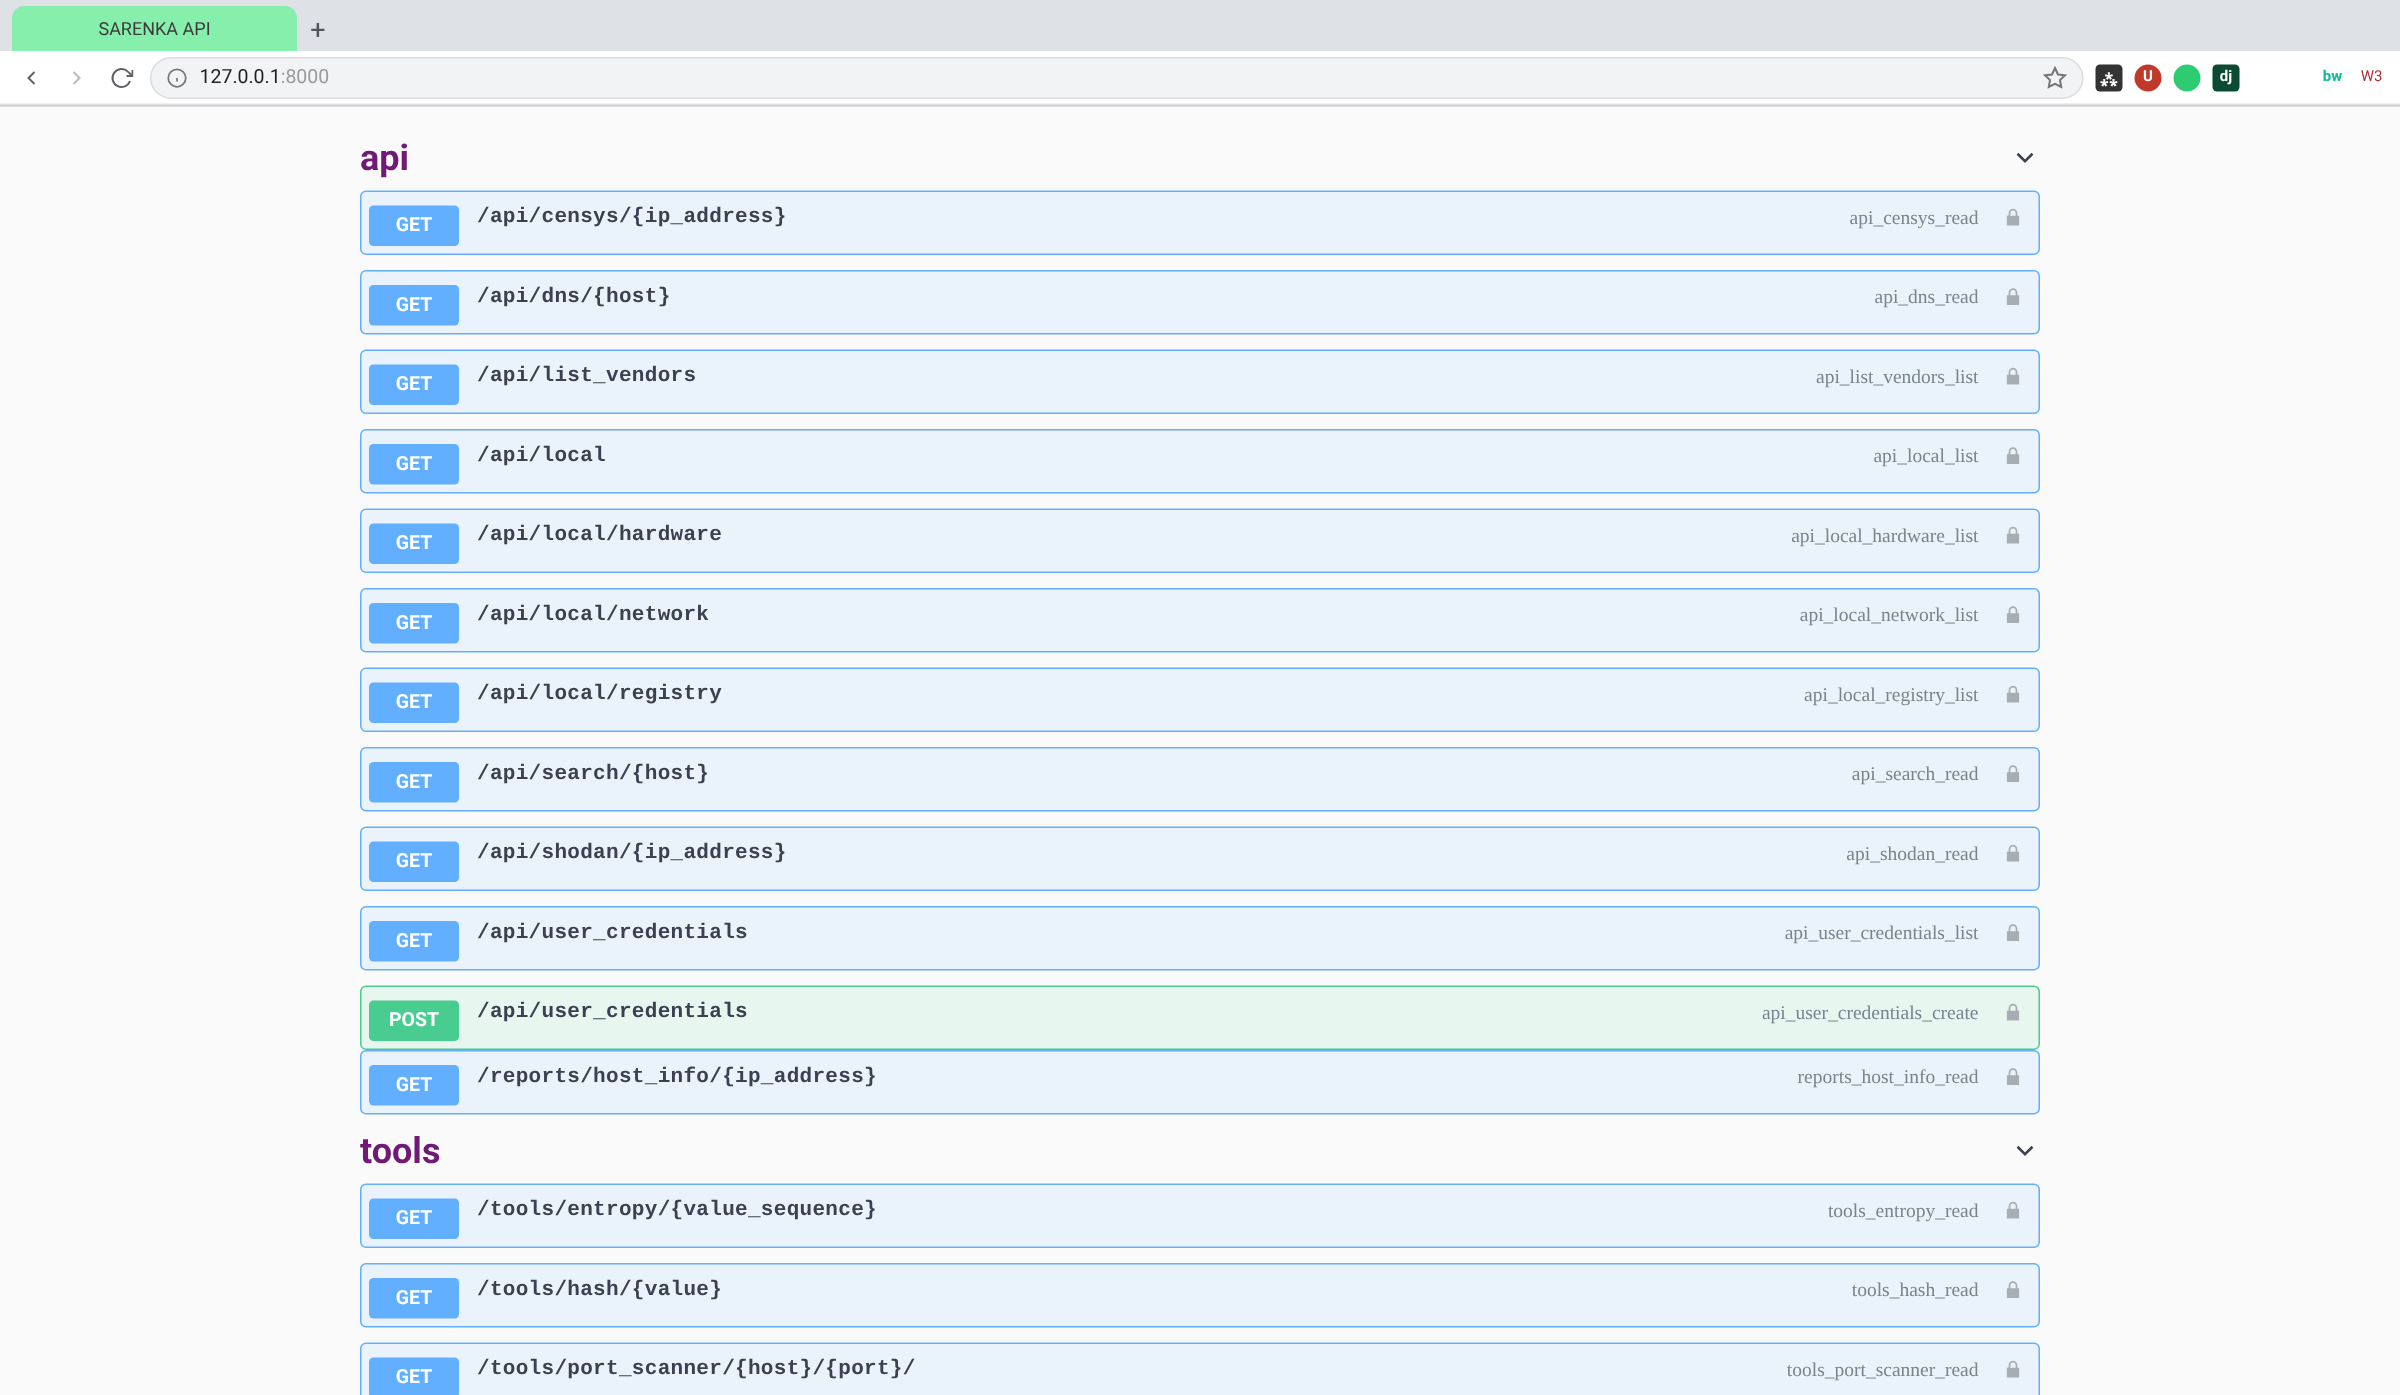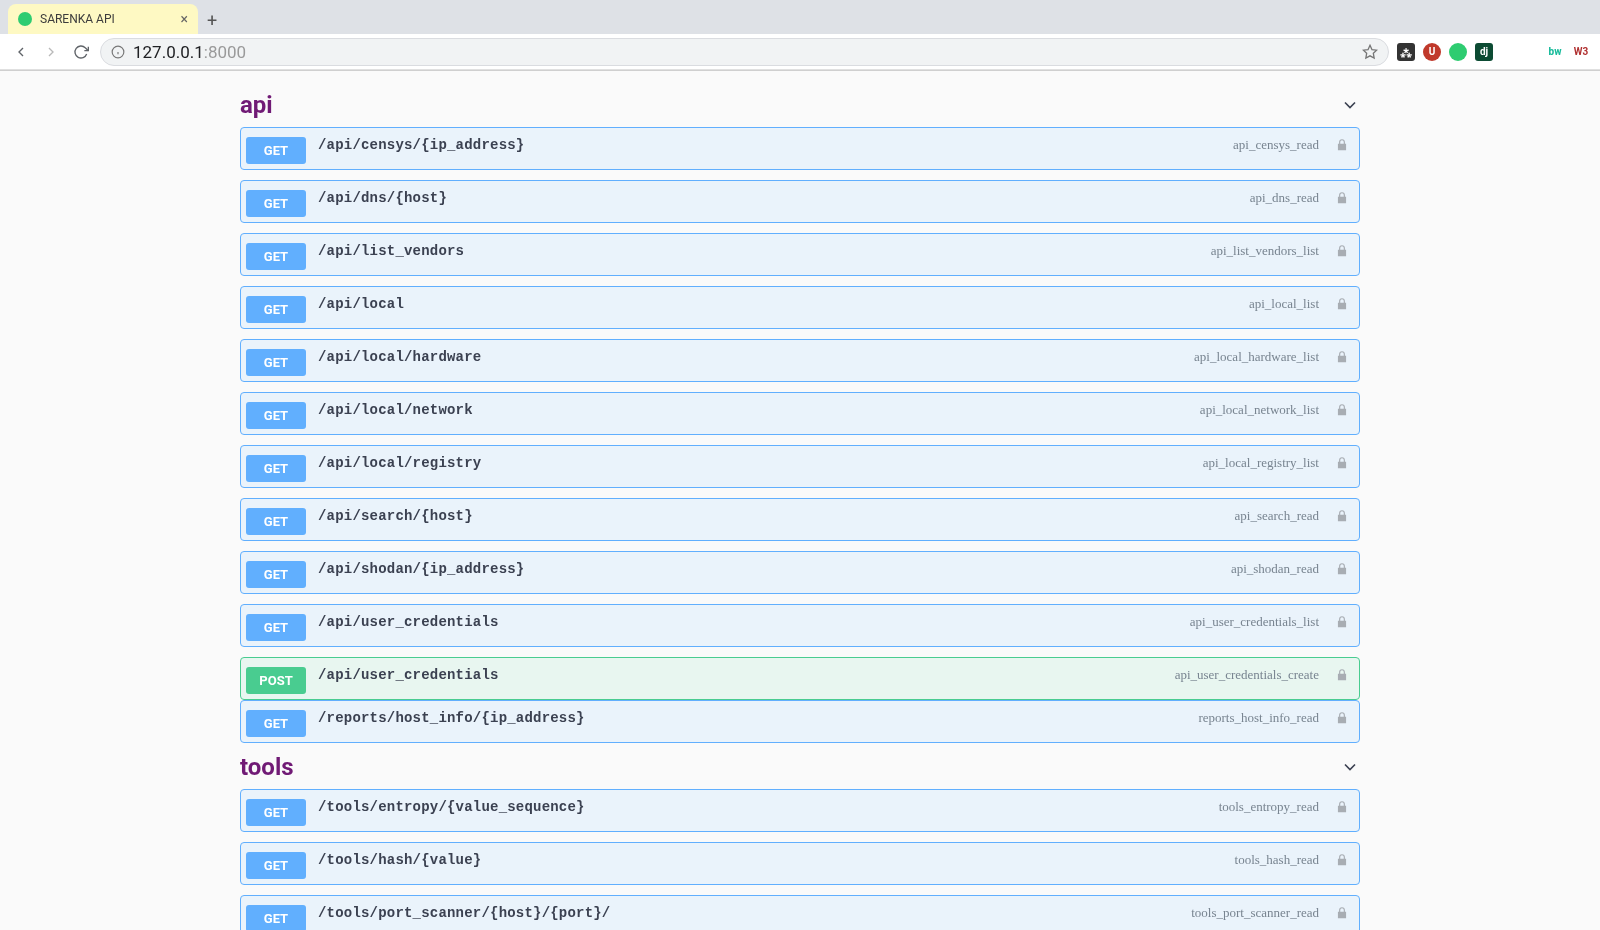--- a/index.html
+++ b/index.html
@@ -6,54 +6,54 @@
     body {
       font-family: -apple-system, BlinkMacSystemFont, "Segoe UI", Roboto, Helvetica, Arial, sans-serif;
       background: #fafafa;
       color: #3b4151;
       font-size: 14px;
     }
     
     .chrome { background: #dee1e6; border-bottom: 1px solid #cfcfcf; }
     .tabbar { display: flex; align-items: flex-end; height: 34px; padding-left: 8px; }
     .tab {
-      background: #fef9c3;
+      background: #86efac;
       border-radius: 8px 8px 0 0;
       height: 30px; min-width: 190px;
       display: flex; align-items: center; gap: 8px;
       padding: 0 10px;
-      font-size: 12px; color: #3c3c3c;
+      font-size: 12px; color: #3c3c3c; flex-direction: column;
     }
     .tab .favicon { width: 14px; height: 14px; border-radius: 50%; background: #2ecc71; display: inline-block; }
     .tab .close { margin-left: auto; color: #666; font-size: 14px; }
     .newtab { width: 28px; height: 28px; display: flex; align-items: center; justify-content: center; color: #555; font-size: 18px; }
     .toolbar {
       background: #fff; height: 36px;
       display: flex; align-items: center; gap: 8px;
       padding: 0 10px; border-bottom: 1px solid #e0e0e0;
     }
     .nav-btn { width: 22px; height: 22px; display: flex; align-items: center; justify-content: center; color: #5f6368; border-radius: 50%; }
     .nav-btn.disabled { color: #b9b9b9; }
     .omnibox {
       flex: 1; height: 28px; border: 1px solid #dadce0; border-radius: 14px;
       display: flex; align-items: center; padding: 0 10px;
-      font-size: 17px; color: #606367; background: #f1f3f4;
+      font-size: 13px; color: #606367; background: #f1f3f4;
     }
     .omnibox .info-icon { margin-right: 8px; color: #777; }
     .omnibox .host { color: #202124; }
     .omnibox .port { color: #9a9a9a; }
     .omnibox .star { margin-left: auto; color: #757575; }
     .ext-row { display: flex; gap: 8px; align-items: center; }
     .ext { width: 18px; height: 18px; border-radius: 3px; font-size: 10px; font-weight: 700; display: flex; align-items: center; justify-content: center; color: #fff; }
     .ext.dark { background: #333; }
     .ext.red  { background: #c0392b; border-radius: 50%; }
     .ext.green{ background: #2ecc71; border-radius: 50%; }
     .ext.dj   { background: #0c4b33; }
     .ext.teal { background: #1abc9c; color:#1abc9c; background:none; font-weight:800;margin-left:45px; }
-    .ext.w3   { background: none; color: #b03030; font-weight: 700; }
+    .ext.w3   { background: none; color: #b03030; font-weight: 400; }
 
     
     .wrap { max-width: 1140px; margin: 0 auto; padding: 10px 10px 40px; }
     .tag {
       display: flex; align-items: center; justify-content: space-between;
       padding: 10px 0 8px 0; cursor: pointer;
     }
     .tag h3 { font-size: 24px; font-weight: 700; color: #701a75; }
     .tag .chev { color: #3b4151; }
     .oplist { display: flex; flex-direction: column; gap: 10px; }

